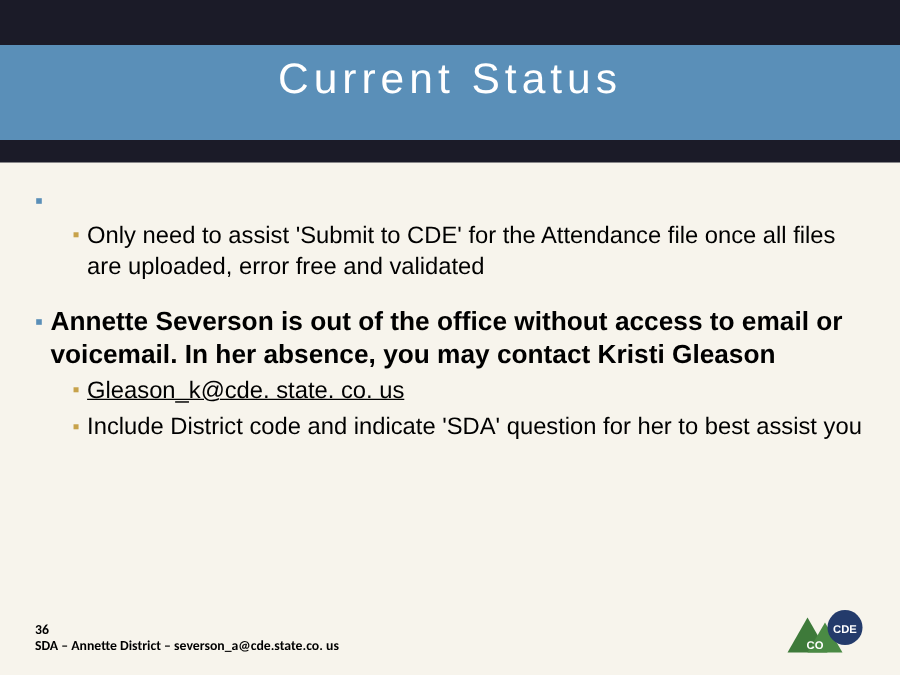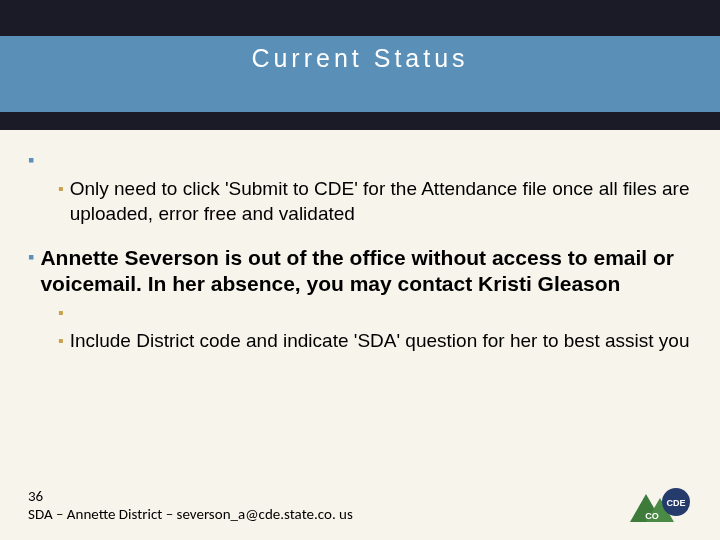--- a/index.html
+++ b/index.html
@@ -16,21 +16,21 @@
   }
   .header-band {
     position: absolute;
     left: 0; right: 0; top: 36px; height: 76px;
     background: #5a8fb8;
   }
   .title {
     position: absolute;
     left: 0; right: 0; top: 44px;
     text-align: center;
-    font-size: 25px;
+    font-size: 34px;
     letter-spacing: 4px;
     color: #fff;
     font-weight: 400;
   }
   .body {
     flex: 1;
     padding: 18px 28px 0 28px;
     color: #000;
     position: relative;
   }
@@ -53,23 +53,24 @@
     font-size: 19px; line-height: 1.3;
     margin-bottom: 4px;
   }
   .lvl2-item .blt {
     color: #c7a24a; margin-right: 6px; font-size: 16px; line-height: 1.5;
   }
   .underline { text-decoration: underline; }
   .footer {
     position: absolute;
     left: 28px; bottom: 16px;
-    font-size: 15px; line-height: 1.25;
+    font-size: 11px; line-height: 1.25;
     color: #000;
     font-family: Calibri, Arial, sans-serif;
+    font-weight: bold;
   }
   .logo {
     position: absolute;
     right: 24px; bottom: 10px;
     width: 72px; height: 48px;
   }
 </style>
 </head>
 <body>
 
@@ -81,33 +82,34 @@
 
   <div class="body">
 
     <div class="lvl1">
       <div class="lvl1-head">
         <span class="blt">▪</span>
       </div>
       <div class="lvl2">
         <div class="lvl2-item">
           <span class="blt">▪</span>
-          <span>Only need to click 'Submit to CDE' for the Attendance file once all files are uploaded, error free and validated</span>
+          <span>Only need to assist 'Submit to CDE' for the Attendance file once all files are uploaded, error free and validated</span>
         </div>
       </div>
     </div>
 
     <div class="lvl1">
       <div class="lvl1-head">
         <span class="blt">▪</span>
         <span>Annette Severson is out of the office without access to email or voicemail.  In her absence, you may contact Kristi Gleason</span>
       </div>
       <div class="lvl2">
         <div class="lvl2-item">
           <span class="blt">▪</span>
+          <span class="underline">Gleason_k@cde. state. co. us</span>
         </div>
         <div class="lvl2-item">
           <span class="blt">▪</span>
           <span>Include District code and indicate 'SDA' question for her to best assist you</span>
         </div>
       </div>
     </div>
 
     <div class="footer">
       <div>36</div>

